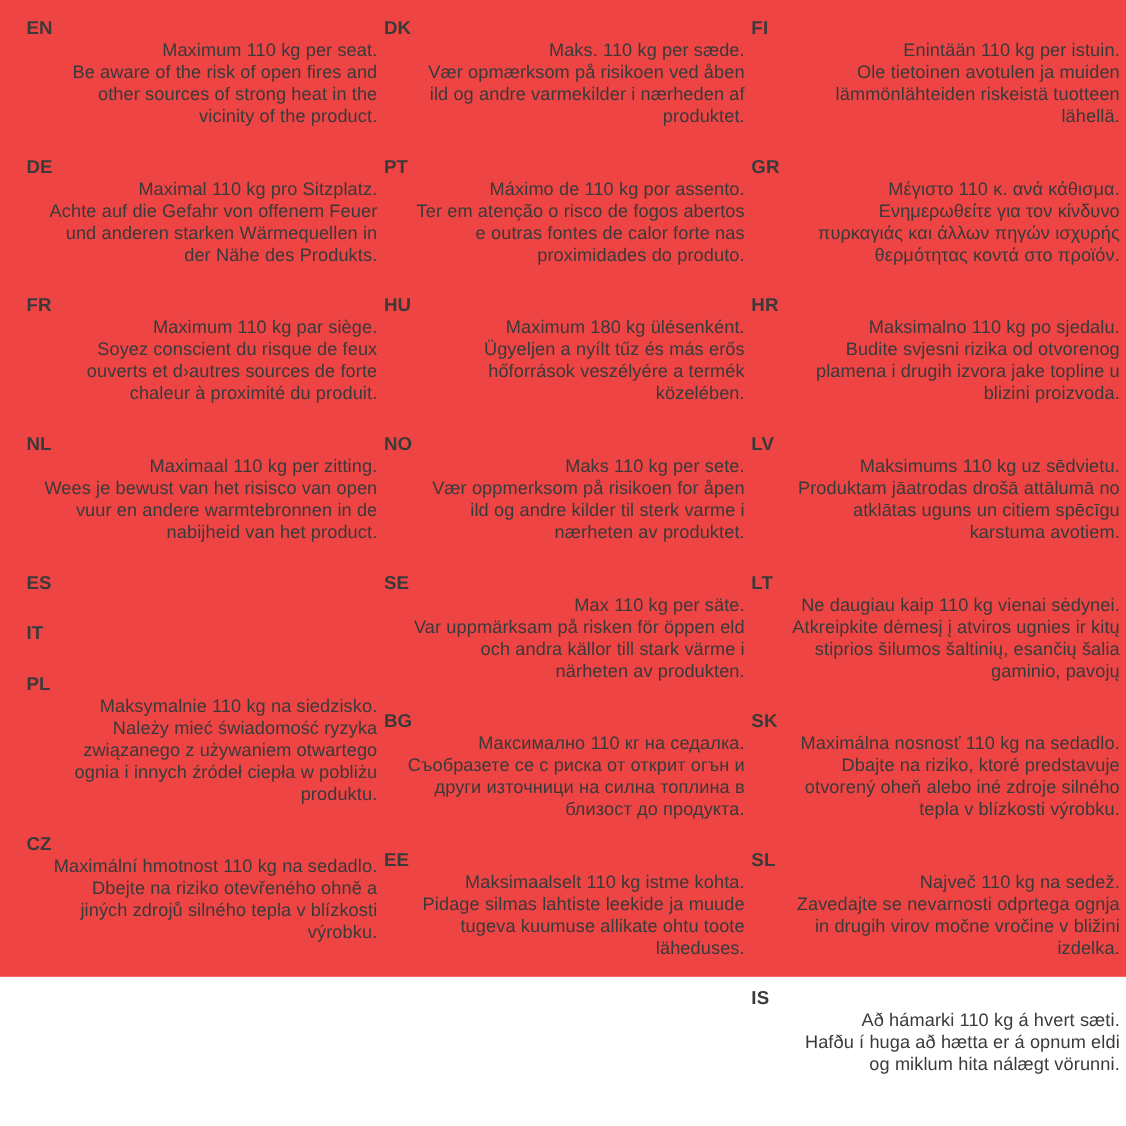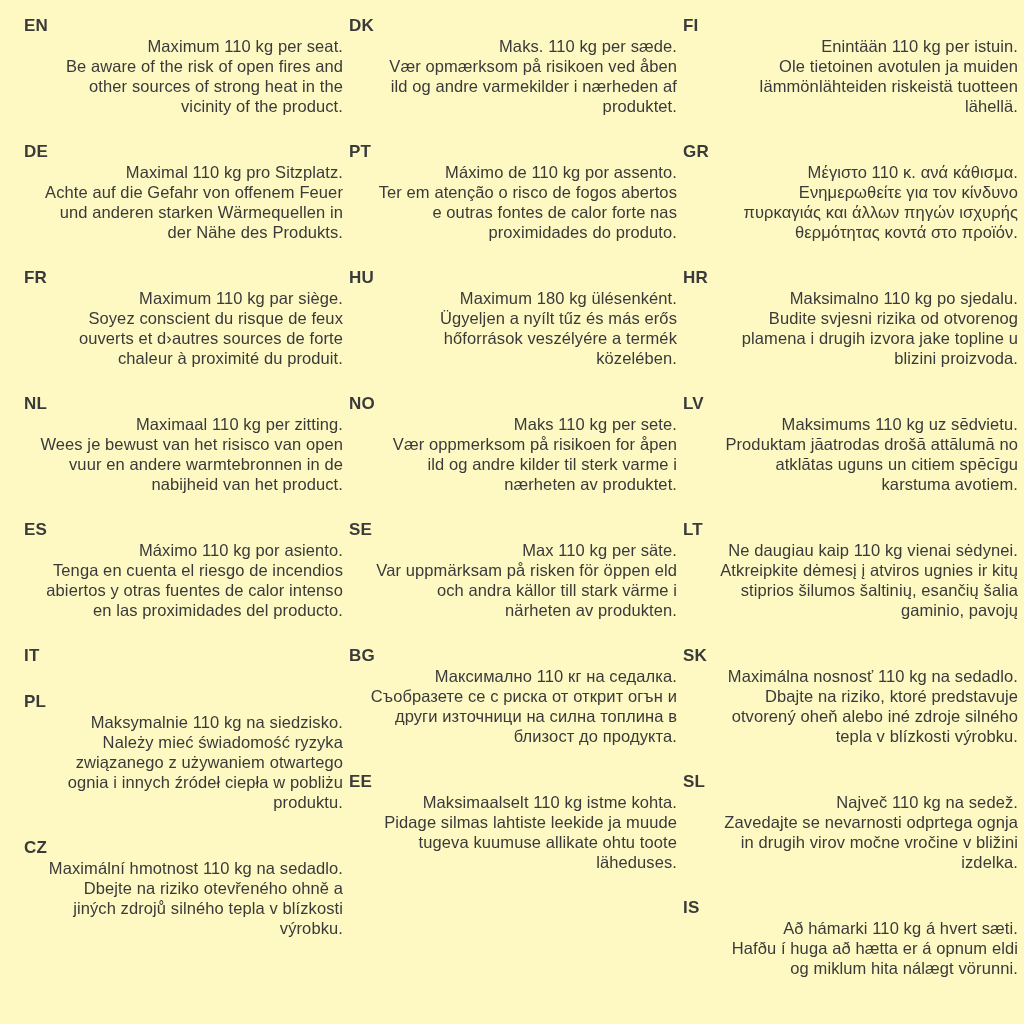--- a/index.html
+++ b/index.html
@@ -10,25 +10,25 @@
   body {
     width: 1024px;
     height: 1024px;
     font-family: "Liberation Sans", sans-serif;
     color: #3a3a3a;
     overflow: hidden;
   }
   .page {
     box-sizing: border-box;
     width: 1024px;
-    height: 1024px;
+    height: 888px;
     padding: 16px 0 0 24px;
     display: grid;
     grid-template-columns: 325px 334px 341px;
-    background: #fef9c3;
+    background: #ef4444;
   }
   .col {
     display: flex;
     flex-direction: column;
   }
   .block {
     margin: 0 6px 26px 0;
   }
   .code {
     margin: 0;
@@ -75,24 +75,20 @@
     </section>
     <section class="block">
       <h2 class="code">NL</h2>
       <p class="body">Maximaal 110 kg per zitting.
 Wees je bewust van het risisco van open
 vuur en andere warmtebronnen in de
 nabijheid van het product.</p>
     </section>
     <section class="block">
       <h2 class="code">ES</h2>
-      <p class="body">Máximo 110 kg por asiento.
-Tenga en cuenta el riesgo de incendios
-abiertos y otras fuentes de calor intenso
-en las proximidades del producto.</p>
     </section>
     <section class="block">
       <h2 class="code">IT</h2>
     </section>
     <section class="block">
       <h2 class="code">PL</h2>
       <p class="body">Maksymalnie 110 kg na siedzisko.
 Należy mieć świadomość ryzyka
 związanego z używaniem otwartego
 ognia i innych źródeł ciepła w pobliżu

